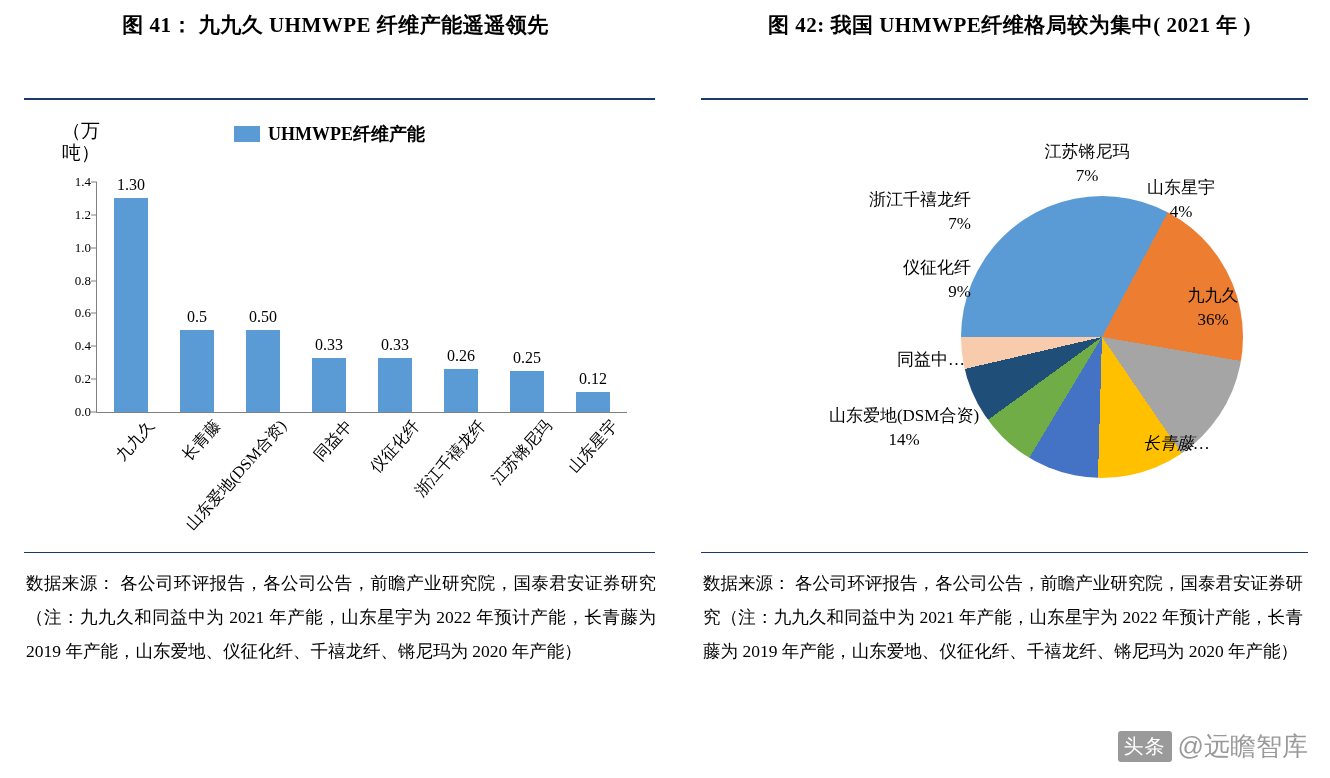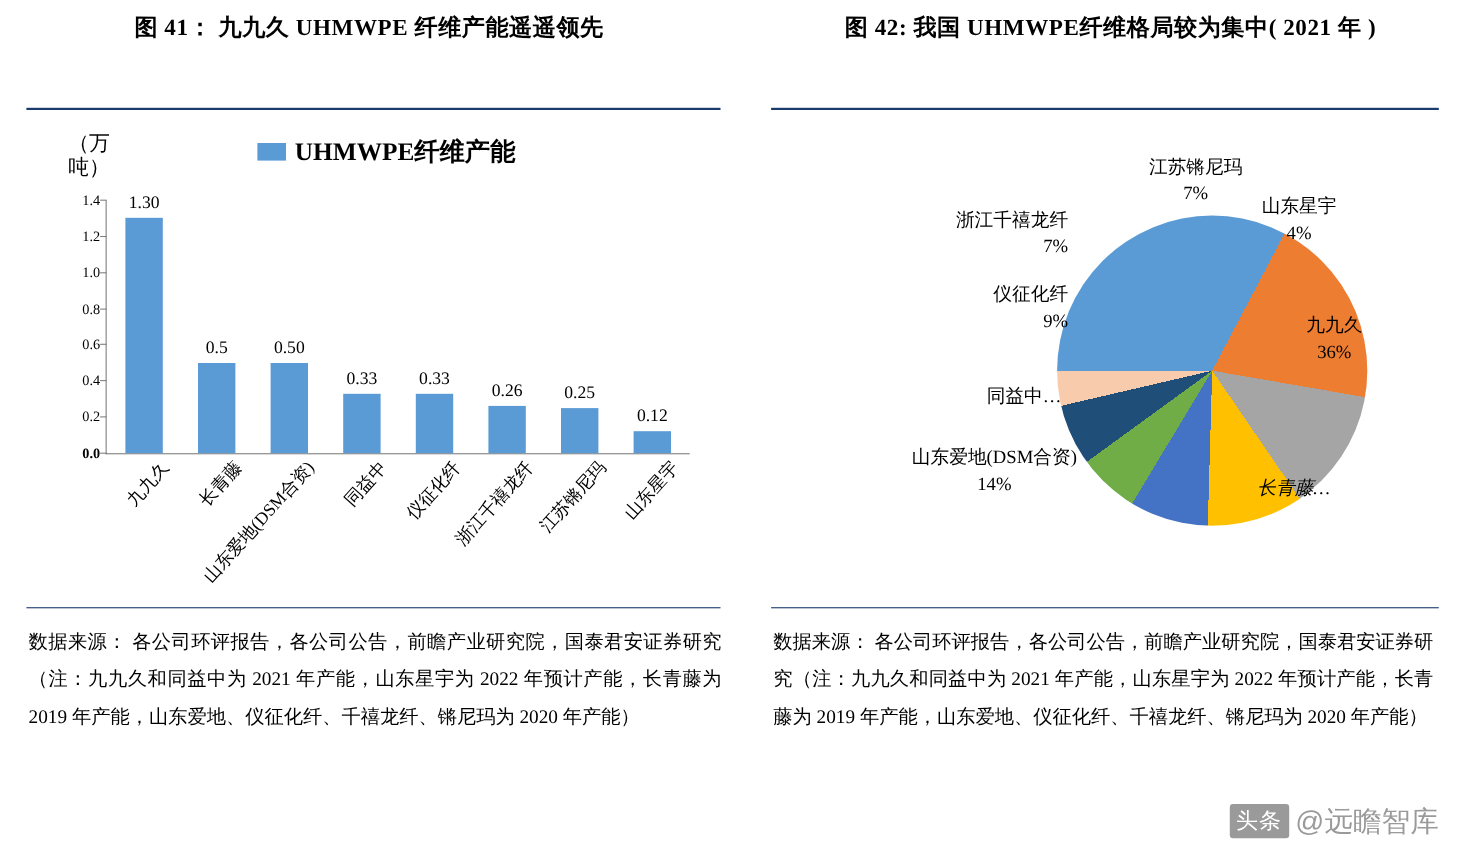--- a/index.html
+++ b/index.html
@@ -95,21 +95,21 @@
     align-items: center;
     gap: 8px;
   }
   .legend-swatch {
     width: 26px;
     height: 16px;
     background: #5B9BD5;
     display: inline-block;
   }
   .legend-label {
-    font-size: 23px;
+    font-size: 18px;
     font-weight: bold;
     color: #000;
   }
   .plot {
     position: absolute;
     left: 72px;
     top: 78px;
     width: 530px;
     height: 230px;
     border-left: 1.5px solid #808080;
@@ -284,21 +284,21 @@
             </div>
             <div class="bar-slot">
               <div class="bar" style="height: 41.0714px; background: rgb(91, 155, 213);"></div>
               <div class="bar-value" style="bottom: 45.0714px;">0.25</div>
             </div>
             <div class="bar-slot">
               <div class="bar" style="height: 19.7143px; background: rgb(91, 155, 213);"></div>
               <div class="bar-value" style="bottom: 23.7143px;">0.12</div>
             </div>
           </div>
-      <div class="ytick" style="top: 230px; font-weight: bold;">0.0</div>
+      <div class="ytick" style="top: 230px;">0.0</div>
           <div class="ytick-line" style="top: 230px;"></div>
           <div class="ytick" style="top: 197.143px;">0.2</div>
           <div class="ytick-line" style="top: 197.143px;"></div>
           <div class="ytick" style="top: 164.286px;">0.4</div>
           <div class="ytick-line" style="top: 164.286px;"></div>
           <div class="ytick" style="top: 131.429px;">0.6</div>
           <div class="ytick-line" style="top: 131.429px;"></div>
           <div class="ytick" style="top: 98.5714px;">0.8</div>
           <div class="ytick-line" style="top: 98.5714px;"></div>
           <div class="ytick" style="top: 65.7143px;">1.0</div>

